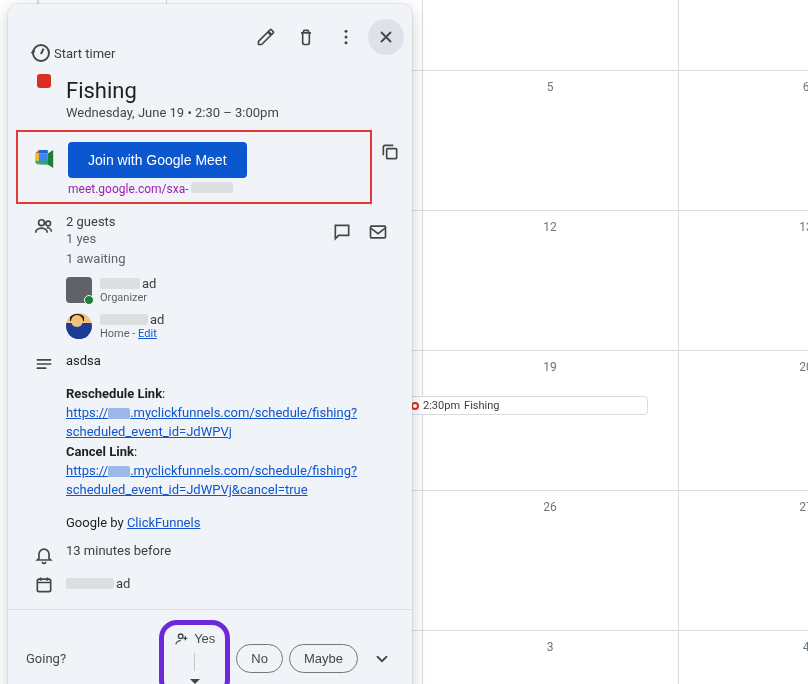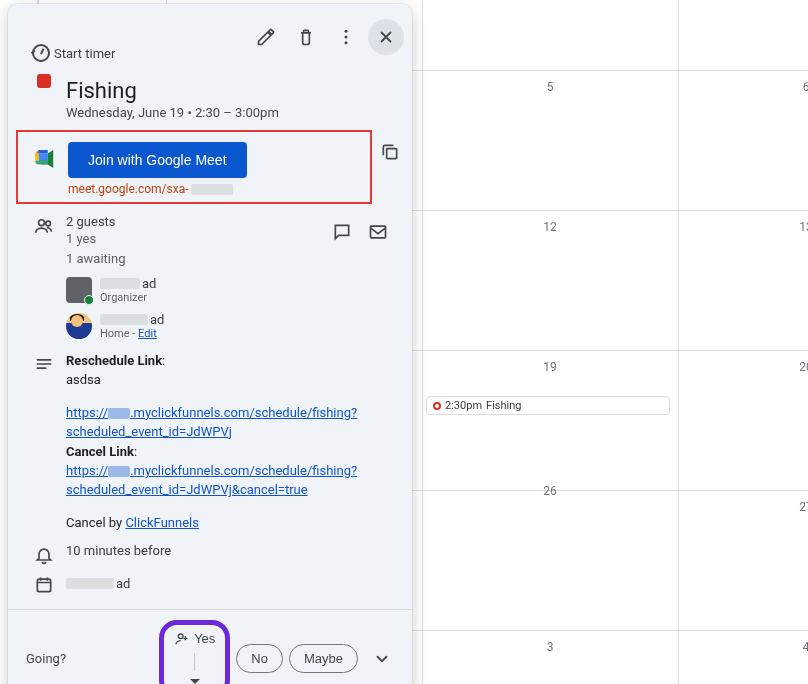--- a/index.html
+++ b/index.html
@@ -26,21 +26,21 @@
   .spacer { flex:1; }
 
   .row { display:flex; padding:4px 16px 4px 14px; }
   .gutter { width:44px; flex:0 0 44px; display:flex; justify-content:center; padding-top:2px; color:#444746; }
   .content { flex:1; min-width:0; }
   .title { font-size:22px; color:#1f1f1f; padding-top:6px; }
   .subtitle { font-size:13px; color:#444746; padding-top:2px; }
 
   .meet-box { border:2px solid #e53935; padding:10px 8px 6px 6px; }
   .meet-btn { background:#0b57d0; color:#fff; border:none; border-radius:4px; font-size:14px; font-weight:500; padding:10px 20px; cursor:pointer; }
-  .meet-url { font-size:12px; color:#c2410c; padding-top:4px; display:flex; align-items:center; gap:2px;}
+  .meet-url { font-size:12px; color:#a21caf; padding-top:4px; display:flex; align-items:flex-start; gap:2px;}
   .redact { background:#dcdee0; border-radius:2px; display:inline-block; height:11px; vertical-align:middle; }
 
   .guests .count { font-size:13px; }
   .guests .sub { font-size:13px; color:#5f6368; line-height:1.5; }
   .guest { display:flex; align-items:center; gap:8px; padding-top:8px; }
   .avatar { width:26px;height:26px;border-radius:50%; background:#bdbdbd; position:relative; }
   .avatar .badge { position:absolute; right:-2px; bottom:-2px; width:10px;height:10px; background:#188038; border-radius:50%; border:1.5px solid #f0f4f9; }
   .avatar.square { border-radius:4px; background:#5f6368; }
   .guest-name { font-size:13px; display:flex; align-items:center; gap:2px;}
   .guest-meta { font-size:11px; color:#5f6368; }
@@ -86,29 +86,29 @@
   <div class="row-sep" style="top:350px"></div>
   <div class="row-sep" style="top:490px"></div>
   <div class="row-sep" style="top:630px"></div>
 
   <div class="day-num" style="left:384px;top:80px">5</div>
   <div class="day-num" style="left:640px;top:80px">6</div>
   <div class="day-num" style="left:384px;top:220px">12</div>
   <div class="day-num" style="left:640px;top:220px">13</div>
   <div class="day-num" style="left:384px;top:360px">19</div>
   <div class="day-num" style="left:640px;top:360px">20</div>
-  <div class="day-num" style="left:384px;top:484px">26</div>
+  <div class="day-num" style="left:384px;top:500px">26</div>
   <div class="day-num" style="left:640px;top:500px">27</div>
 
   <div class="month-lbl" style="left:10px;top:640px">Jul 1</div>
   <div class="day-num" style="left:128px;top:640px">2</div>
   <div class="day-num" style="left:384px;top:640px">3</div>
   <div class="day-num" style="left:640px;top:640px">4</div>
 
-  <div class="cal-event" style="left:388px; top:396px; width:244px">
+  <div class="cal-event" style="left:366px; top:396px; width:244px">
     <span class="dot"></span>
     <span>2:30pm</span>
     <span>Fishing</span>
   </div>
 </div>
 
 <div class="dlg">
   <div class="dlg-top">
     <div class="start-timer">
       <span class="timer-ico"></span>
@@ -232,36 +232,36 @@
     </div>
   </div>
 
   <div class="row" style="padding-top:8px">
     <div class="gutter">
       <svg width="20" height="20" viewBox="0 0 24 24" stroke="#444746" stroke-width="2" stroke-linecap="round">
             <path d="M4 7h16M4 12h16M4 17h10"></path>
           </svg>
     </div>
     <div class="content desc">
+      <div style="padding-bottom:14px">asdsa</div>
       <div><strong>Reschedule Link</strong>:</div>
-      <div style="padding-bottom:14px">asdsa</div>
       <a href="#"><span>https://</span><span class="redact" style="width:22px;background:#9bb8e8"></span><span>.myclickfunnels.com/schedule/fishing?scheduled_event_id=JdWPVj</span></a>
       <div style="padding-top:2px"><strong>Cancel Link</strong>:</div>
       <a href="#"><span>https://</span><span class="redact" style="width:22px;background:#9bb8e8"></span><span>.myclickfunnels.com/schedule/fishing?scheduled_event_id=JdWPVj&amp;cancel=true</span></a>
-      <div style="padding-top:14px"><span>Cancel by </span><a href="#">ClickFunnels</a></div>
+      <div style="padding-top:14px"><span>Google by </span><a href="#">ClickFunnels</a></div>
     </div>
   </div>
 
   <div class="row" style="padding-top:6px">
     <div class="gutter">
       <svg width="20" height="20" viewBox="0 0 24 24" fill="none" stroke="#444746" stroke-width="2">
             <path d="M6 16V11a6 6 0 1 1 12 0v5l2 2H4zM10 20a2 2 0 0 0 4 0"></path>
           </svg>
     </div>
-    <div class="content" style="font-size:13px">10 minutes before</div>
+    <div class="content" style="font-size:13px">13 minutes before</div>
   </div>
 
   <div class="row" style="padding-top:4px;padding-bottom:14px">
     <div class="gutter">
       <svg width="20" height="20" viewBox="0 0 24 24" fill="none" stroke="#444746" stroke-width="2">
             <rect x="4" y="5" width="16" height="15" rx="2"></rect>
             <path d="M4 9h16M8 3v4M16 3v4"></path>
           </svg>
     </div>
     <div class="content" style="font-size:13px;display:flex;align-items:center;gap:2px">

